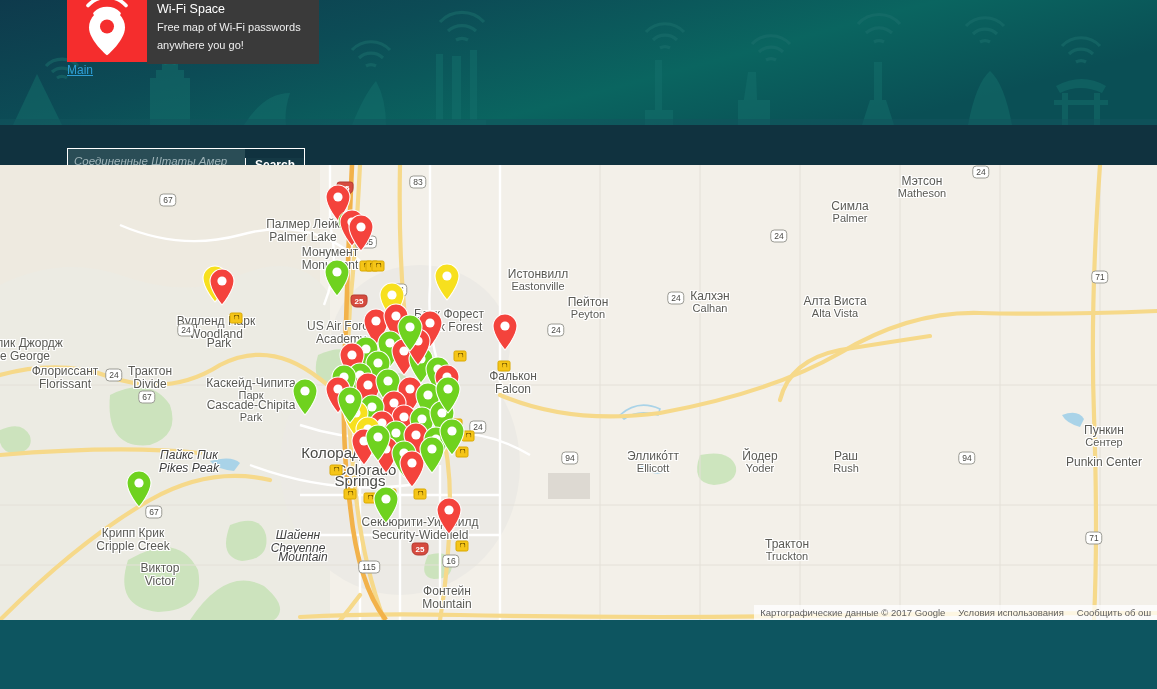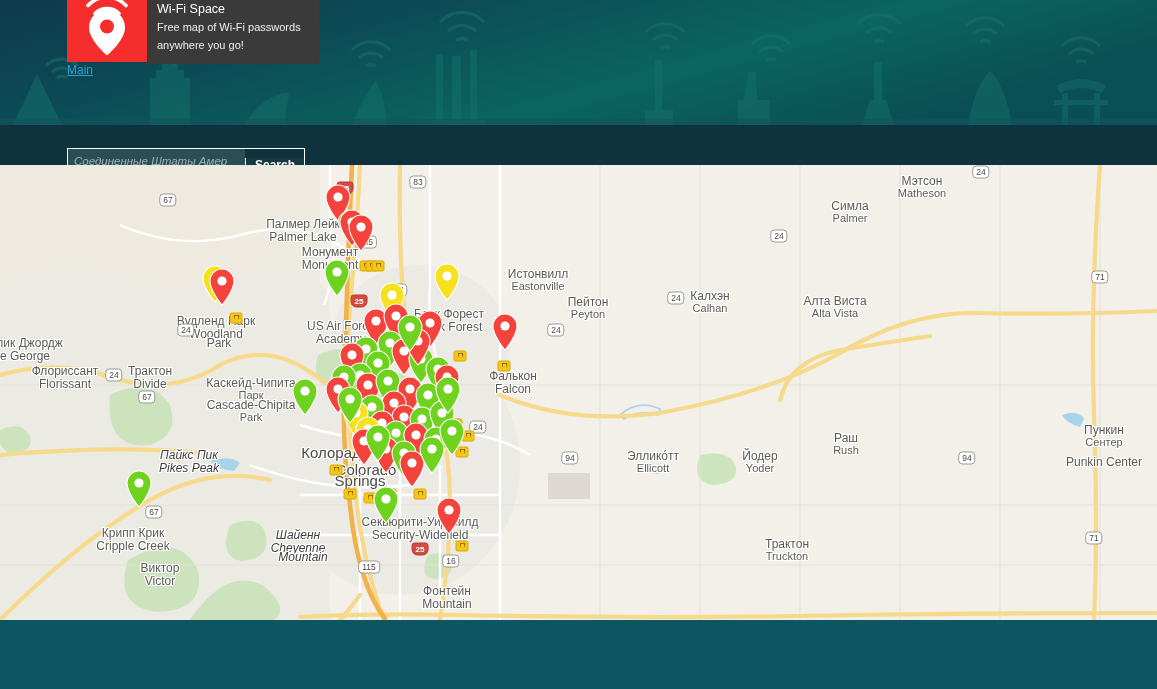--- a/index.html
+++ b/index.html
@@ -396,21 +396,21 @@
           <span class="en">Mountain</span>
         </div>
         <div class="map-label " style="left: 653px; top: 285px;">
           <span class="ru">Эллико́тт</span>
           <span class="en">Ellicott</span>
         </div>
         <div class="map-label " style="left: 760px; top: 285px;">
           <span class="ru">Йодер</span>
           <span class="en">Yoder</span>
         </div>
-        <div class="map-label " style="left: 846px; top: 267px;">
+        <div class="map-label " style="left: 846px; top: 285px;">
           <span class="ru">Раш</span>
           <span class="en">Rush</span>
         </div>
         <div class="map-label " style="left: 787px; top: 373px;">
           <span class="ru">Трактон</span>
           <span class="en">Truckton</span>
         </div>
         <div class="map-label " style="left: 1104px; top: 259px;">
           <span class="ru">Пункин</span>
           <span class="en">Сентер</span>
@@ -679,20 +679,25 @@
         <span class="pin" style="left: 364px; top: 305px;"><svg width="26" height="38" viewBox="0 0 26 38">
             <path d="M13 1 C6.4 1 1 6.4 1 13 c0 9.8 12 24 12 24 s12 -14.2 12 -24 c0 -6.6 -5.4 -12 -12 -12 z" fill="#f4433c" stroke="#ffffff" stroke-width="1.1"></path>
             <circle cx="13" cy="13" r="4.6" fill="#ffffff"></circle>
           </svg></span>
         <span class="pin" style="left: 378px; top: 301px;"><svg width="26" height="38" viewBox="0 0 26 38">
             <path d="M13 1 C6.4 1 1 6.4 1 13 c0 9.8 12 24 12 24 s12 -14.2 12 -24 c0 -6.6 -5.4 -12 -12 -12 z" fill="#6fd21f" stroke="#ffffff" stroke-width="1.1"></path>
             <circle cx="13" cy="13" r="4.6" fill="#ffffff"></circle>
           </svg></span>
       </div>
 
+    <div class="attrib">
+      <span>Картографические данные © 2017 Google</span>
+      <span>Условия использования</span>
+      <span>Сообщить об ош</span>
+    </div>
   </div>
 
   <div class="bottombar">
 
     
 
     
 
     
 

